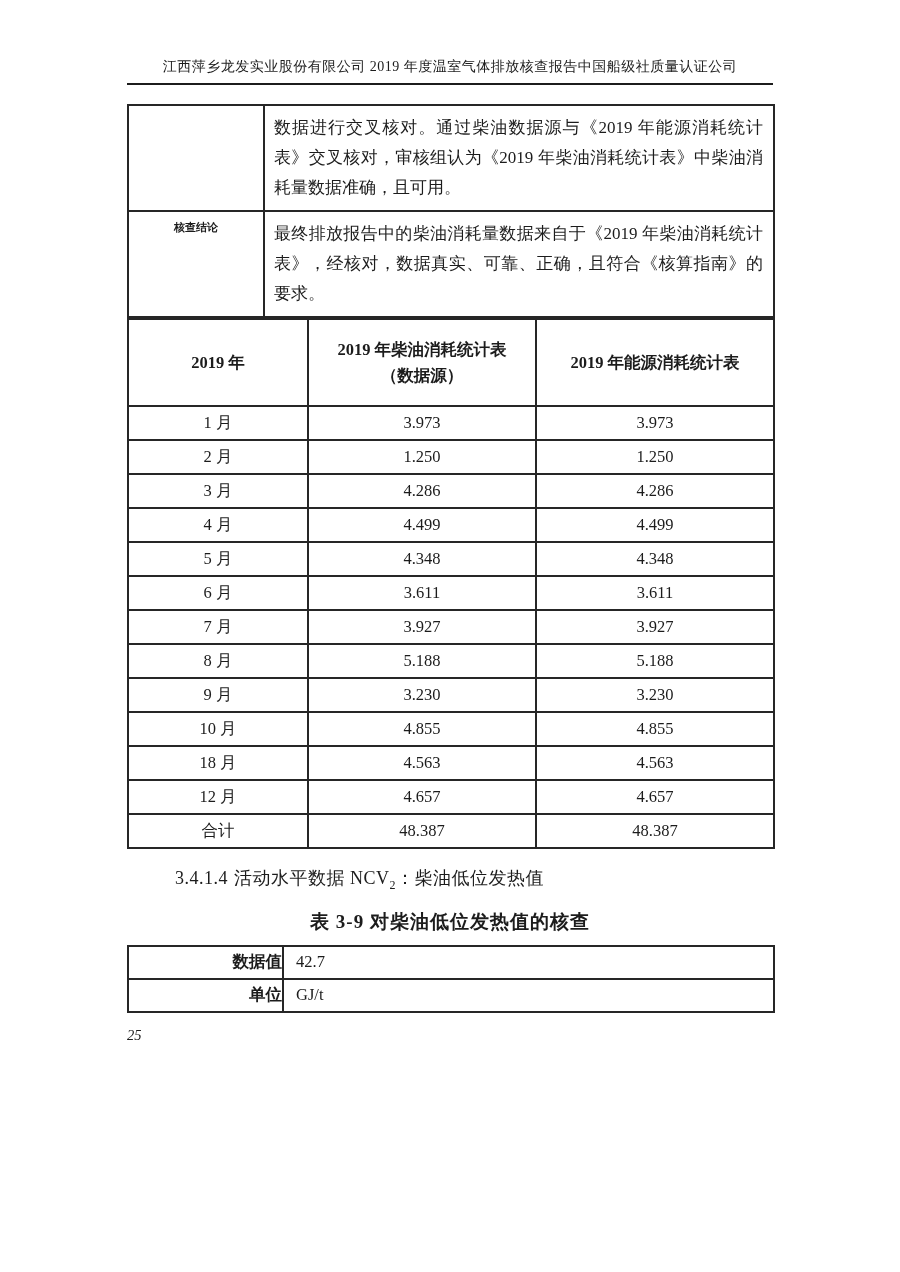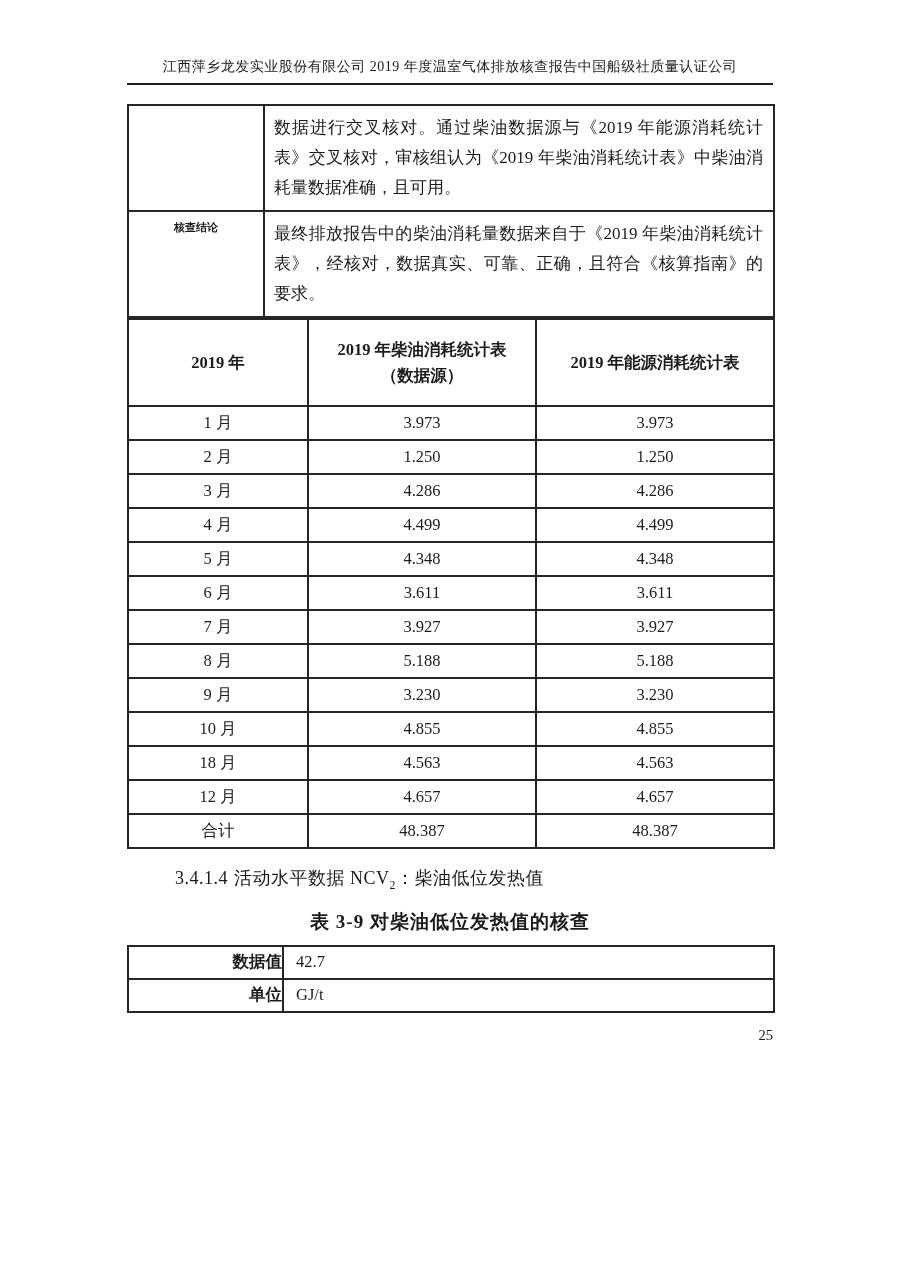--- a/index.html
+++ b/index.html
@@ -88,23 +88,24 @@
   .section .num { margin-right: 6px; }
   .section sub { font-size: 12px; }
 
   
   .t39 td { height: 33px; font-size: 16.5px; }
   .t39 td.lbl { text-align: right; font-weight: bold; }
   .t39 td.val { text-align: left; padding-left: 12px; }
 
   
   .pageno {
-    text-align: right;
+    text-align: left;
     font-size: 14.5px;
     margin-top: 14px;
+    font-style: italic;
   }
 </style>
 </head>
 <body>
 
 <div class="page">
 
   <div class="header-wrap">
     <div class="header-text">江西萍乡龙发实业股份有限公司 2019 年度温室气体排放核查报告中国船级社质量认证公司</div>
   </div>

